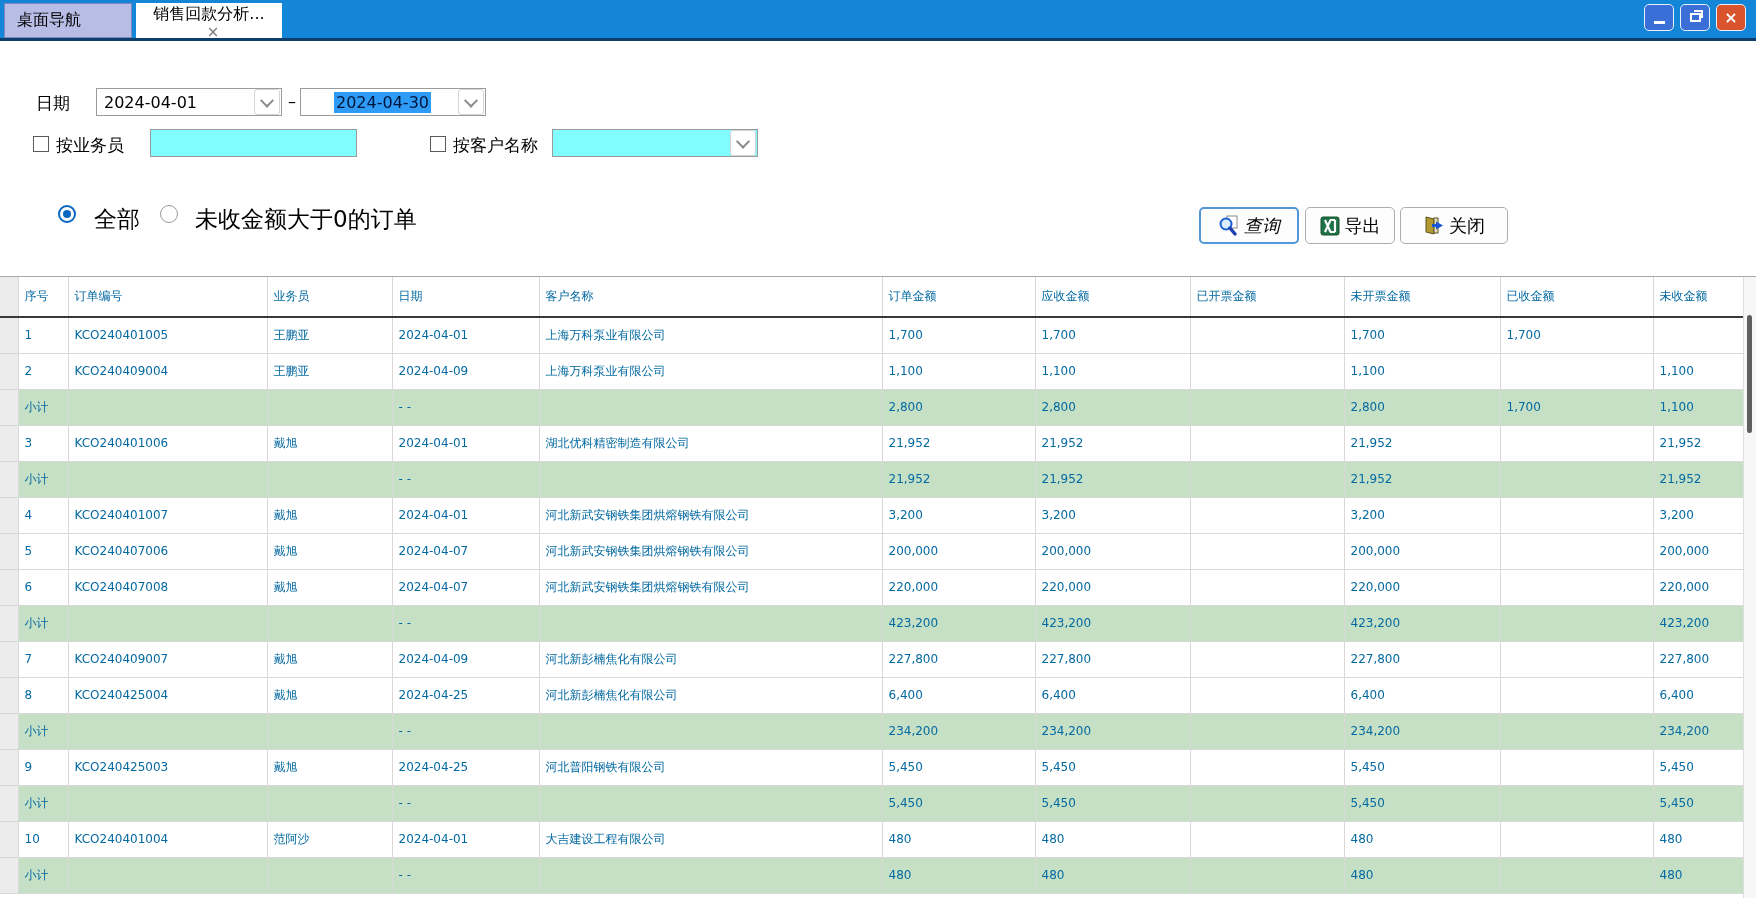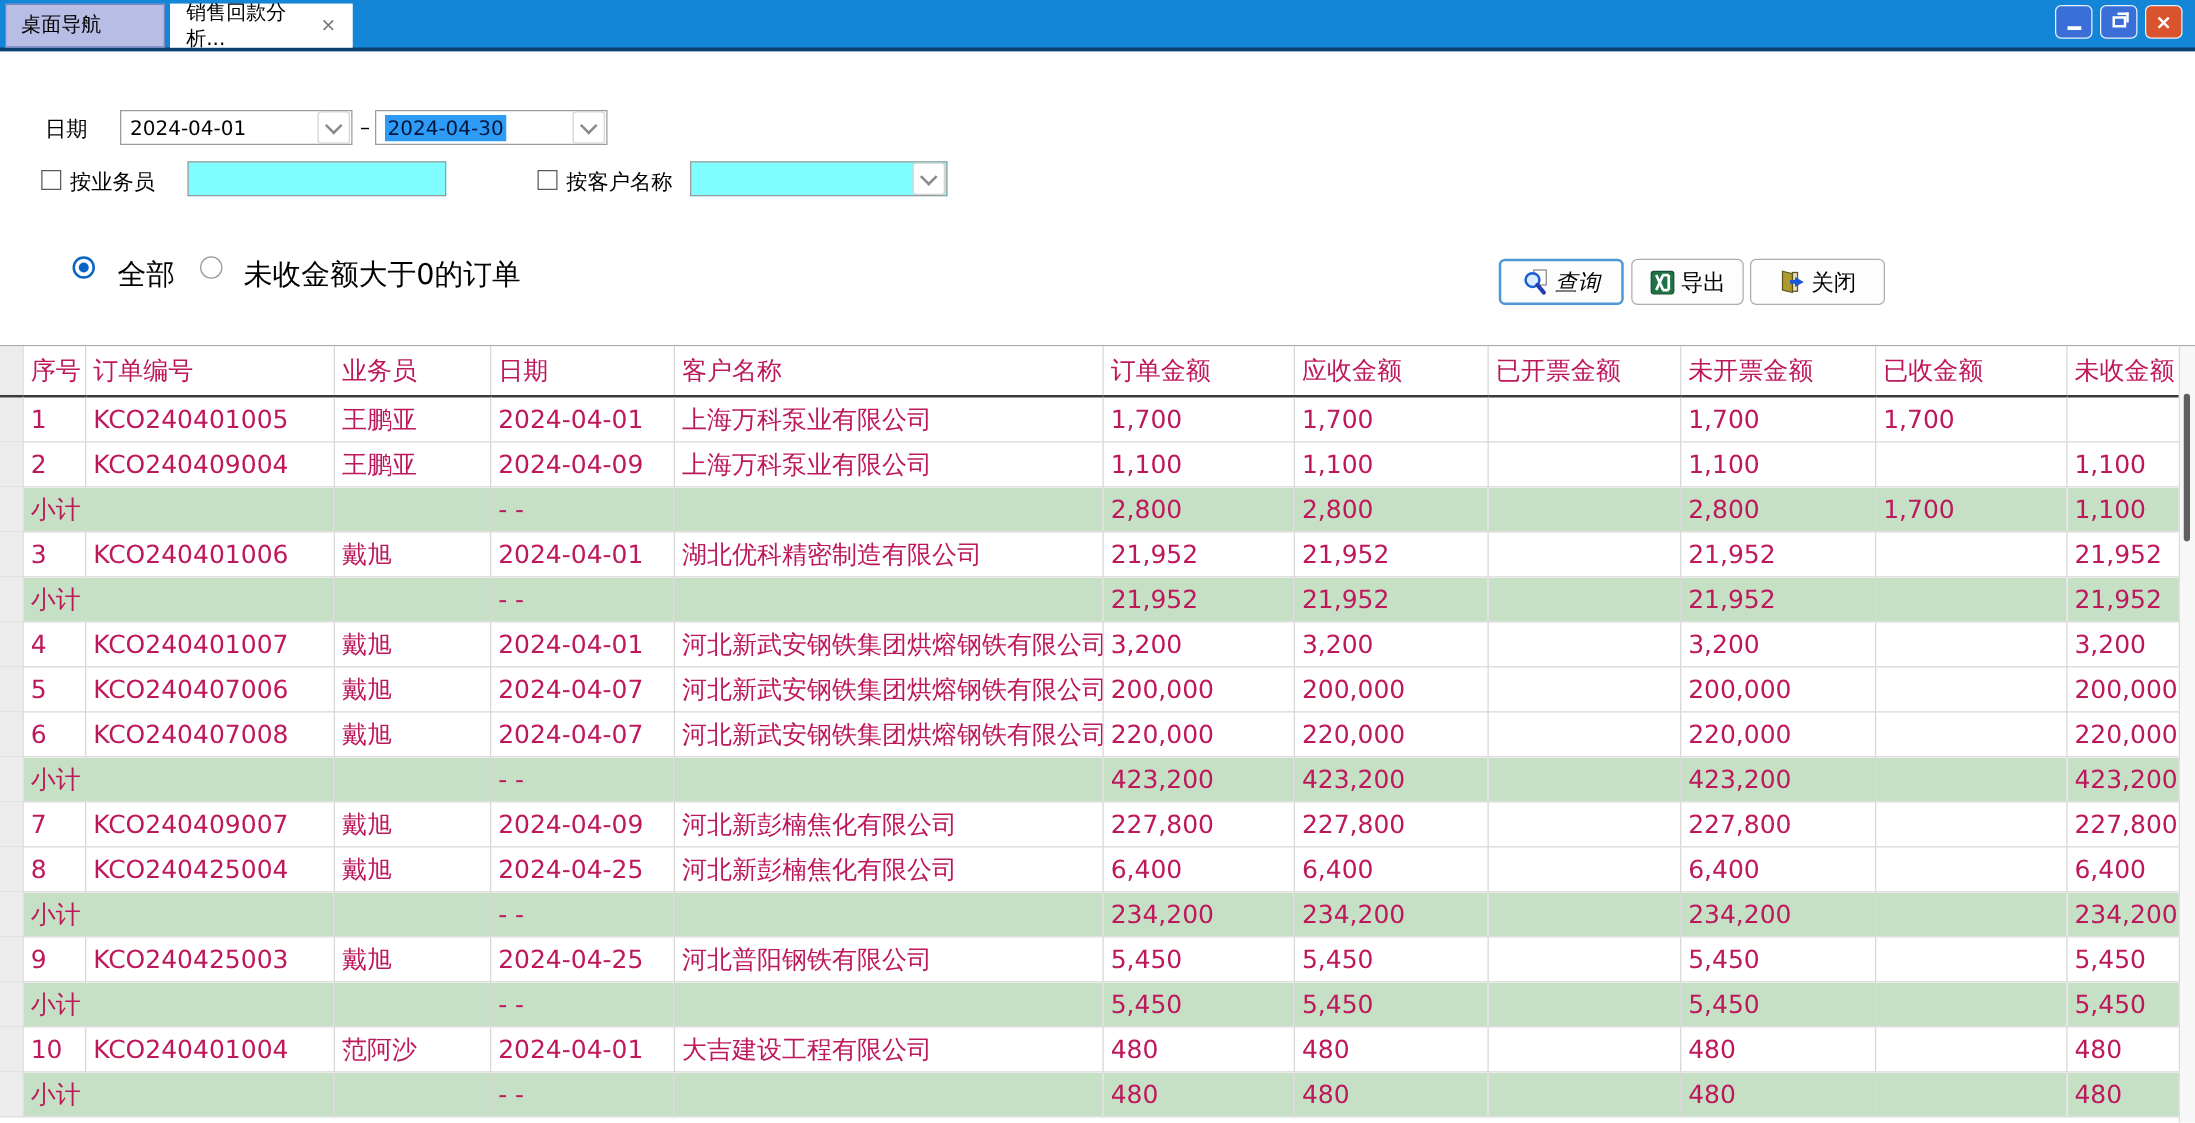--- a/index.html
+++ b/index.html
@@ -7,21 +7,21 @@
        font-family:"DejaVu Sans","Liberation Sans",sans-serif;}
   .app{position:relative;width:1756px;height:898px;background:#fff;}
 
   
   .titlebar{position:absolute;left:0;top:0;width:100%;height:38px;
     background:var(--titlebar,#1486d8);border-bottom:3px solid var(--titlebar-border,#0d3f6e);}
   .tab{position:absolute;top:3px;height:35px;display:flex;align-items:center;
     padding:0 12px;font-size:16px;color:#000;box-sizing:border-box;cursor:pointer;}
   .tab.inactive{left:4px;width:128px;background:var(--tab-inactive,#b8bde6);
     border:1px solid #7d85bd;}
-  .tab.active{left:136px;width:146px;background:#fff;border:1px solid #fff;}
+  .tab.active{left:136px;width:146px;background:#fff;border:1px solid #fff;flex-direction:column;}
   .tabx{margin-left:8px;color:#777;font-size:15px;line-height:1;}
   .wincontrols{position:absolute;right:10px;top:4px;display:flex;gap:6px;}
   .wbtn{width:30px;height:27px;border:1px solid #e8f0fa;border-radius:5px;
     display:flex;align-items:center;justify-content:center;cursor:pointer;box-sizing:border-box;}
   .wbtn.min,.wbtn.max{background:#3a6fd8;}
   .wbtn.cls{background:#d9532c;color:#fff;font-size:16px;font-weight:bold;}
   .glyph-min{display:block;width:11px;height:3px;background:#fff;margin-top:10px;}
   .glyph-max{position:relative;display:block;width:11px;height:9px;
     border:2px solid #fff;box-sizing:border-box;}
   .glyph-max::before{content:"";position:absolute;left:2px;top:-5px;width:9px;height:8px;
@@ -58,21 +58,21 @@
 
   .abtn{position:absolute;height:37px;border:1px solid #adadad;border-radius:5px;background:#fdfdfd;
     display:flex;align-items:center;justify-content:center;gap:5px;font-size:18px;color:#000;
     box-sizing:border-box;cursor:pointer;}
   .abtn.focus{border:2px solid var(--button-focus,#4f97d6);font-style:italic;}
   .abtn svg{display:block;}
 
   
   .grid{position:absolute;left:0;top:276px;width:1756px;height:622px;overflow:hidden;
     border-top:1px solid #a9a9a9;}
-  table.data{border-collapse:collapse;table-layout:fixed;width:1744px;font-size:20px;color:#be185d;}
+  table.data{border-collapse:collapse;table-layout:fixed;width:1744px;font-size:12px;color:#0369a1;}
   table.data th,table.data td{border-right:1px solid var(--gridline,#d8d8d8);
     border-bottom:1px solid var(--gridline,#d8d8d8);padding:0 0 0 6px;text-align:left;
     white-space:nowrap;overflow:hidden;box-sizing:border-box;font-weight:normal;}
   table.data thead th{height:40px;background:#fff;border-bottom:2px solid var(--header-line,#3a3a3a);}
   table.data tbody td{height:36px;background:#fff;}
   td.gut,th.gut{background:#ececec !important;border-right:1px solid #bdbdbd;
     border-bottom:1px solid #cfcfcf;padding:0;}
   tr.subtotal td:not(.gut){background:var(--subtotal-green,#c6e0c6) !important;}
   .vscroll{position:absolute;right:0;top:0;width:12px;height:622px;background:#f7f7f7;
     border-left:1px solid #ddd;cursor:pointer;}
@@ -105,21 +105,21 @@
   </div>
 
   <span class="flabel" style="left:36px;top:92px;">日期</span>
   <div class="dselect" style="left:96px;top:88px;width:186px;">
     <span class="val">2024-04-01</span>
     <span class="arrowbox">
         <span class="chev"></span>
       </span>
   </div>
   <span class="dash" style="left:288px;top:92px;">–</span>
-  <div class="dselect" style="left:300px;top:88px;width:186px;">
+  <div class="dselect" style="left:300px;top:88px;width:186px;padding-left:26px;">
     <span class="val"><span class="hl">2024-04-30</span></span>
     <span class="arrowbox">
         <span class="chev"></span>
       </span>
   </div>
 
   <span class="cbox" style="left:33px;top:136px;"></span>
   <span class="flabel" style="left:56px;top:134px;">按业务员</span>
   <input class="cyaninput" style="left: 150px; top: 129px; width: 207px;" value="">
   <span class="cbox" style="left:430px;top:136px;"></span>

